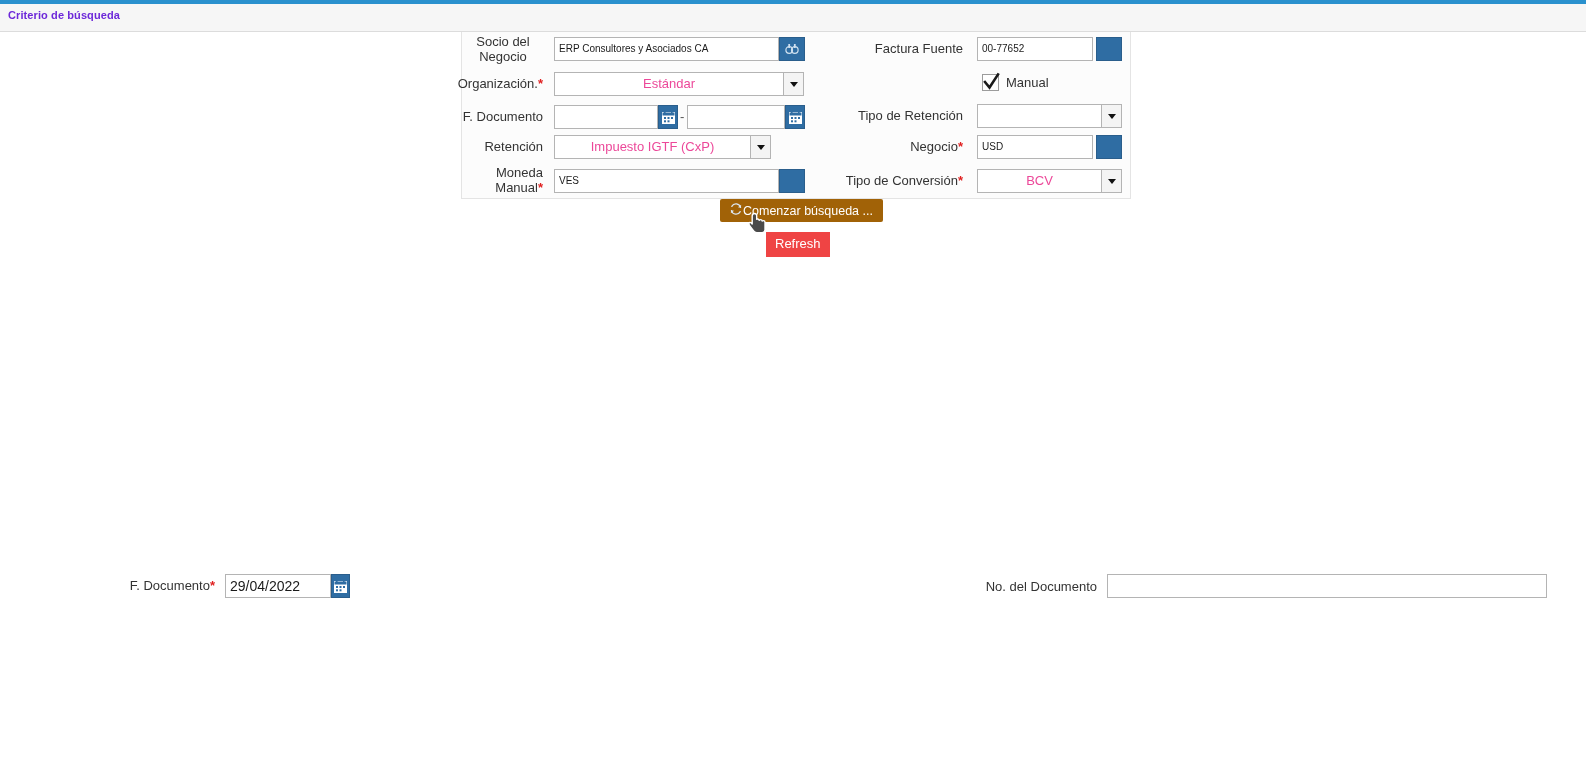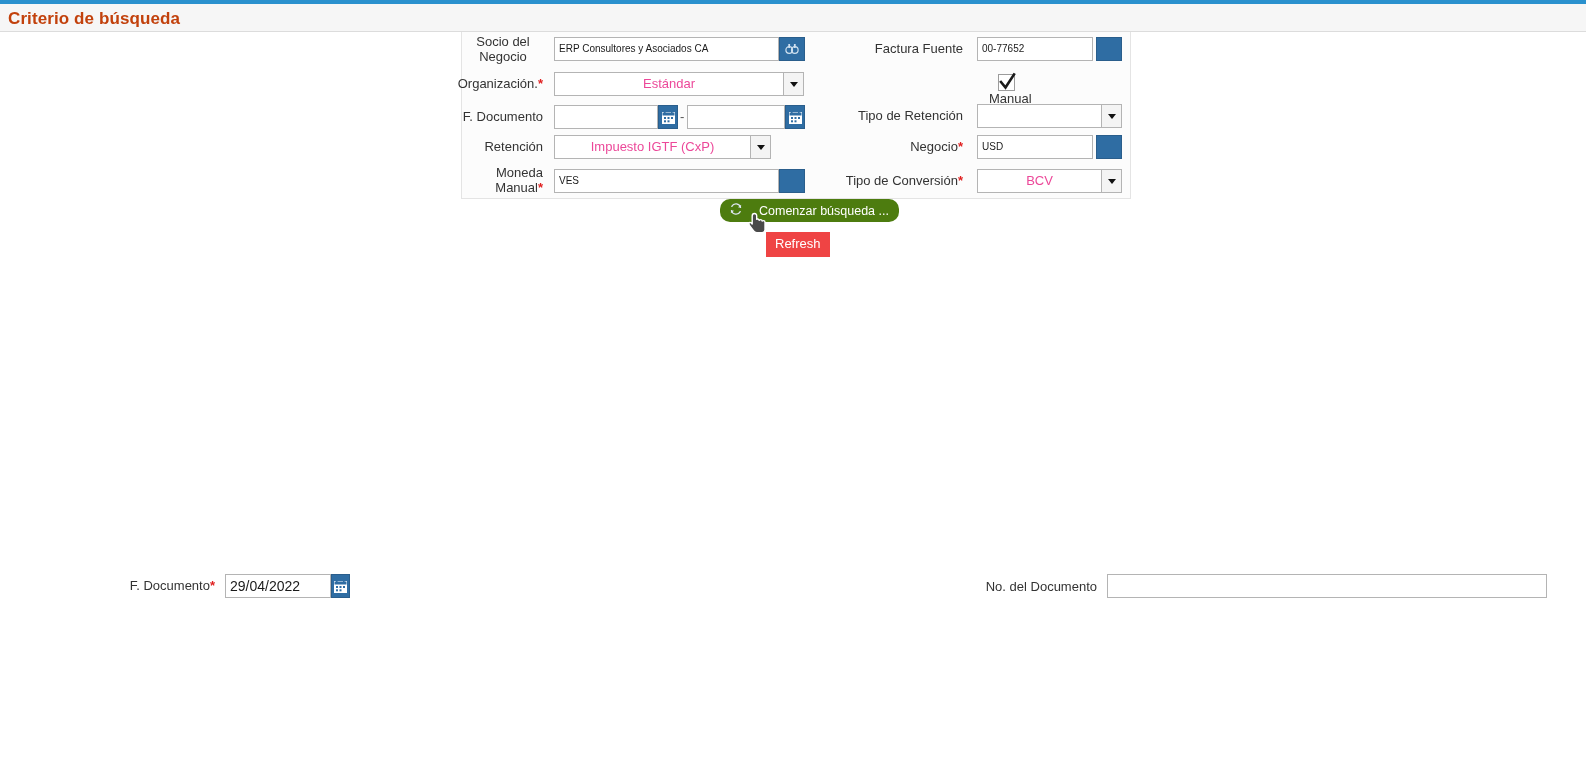--- a/index.html
+++ b/index.html
@@ -34,23 +34,23 @@
     height: 28px;
     background: #f6f6f6;
     border-top: 1px solid #dcdcdc;
     border-bottom: 1px solid #dcdcdc;
     box-sizing: border-box;
   }
   .section-header .title {
     position: absolute;
     left: 8px;
     top: 5px;
-    font-size: 17px;
+    font-size: 11px;
     font-weight: bold;
-    color: #c2410c;
+    color: #6d28d9;
     letter-spacing: 0.1px;
     white-space: nowrap;
   }
   #header-criterio { top: 4px; border-top: none; }
   #header-parametro { top: 572px; margin-top: 16px; }
 
   
   .criteria-panel {
     position: absolute;
     left: 461px;
@@ -145,21 +145,20 @@
     border-right: 4px solid transparent;
     border-top: 5px solid #111111;
   }
 
   
   .chk-wrap {
     position: absolute;
     display: flex;
     align-items: center;
     cursor: pointer;
-    flex-direction: column;
   }
   .chk-box {
     width: 17px;
     height: 17px;
     box-sizing: border-box;
     border: 1px solid #9c9c9c;
     background: #ffffff;
     position: relative;
     flex: 0 0 auto;
   }
@@ -178,29 +177,29 @@
     color: #555555;
     line-height: 24px;
   }
 
   
   .search-btn {
     position: absolute;
     left: 720px;
     top: 199px;
     height: 23px;
-    background: #4d7c0f;
+    background: #a16207;
     border: none;
-    border-radius: 10px;
+    border-radius: 2px;
     color: #ffffff;
     font-size: 12.5px;
     font-family: "Liberation Sans", sans-serif;
     display: flex;
     align-items: center;
-    gap: 16px;
+    gap: 0;
     padding: 0 10px 0 9px;
     cursor: pointer;
     white-space: nowrap;
   }
 
   
   .tooltip {
     position: absolute;
     left: 766px;
     top: 232px;

